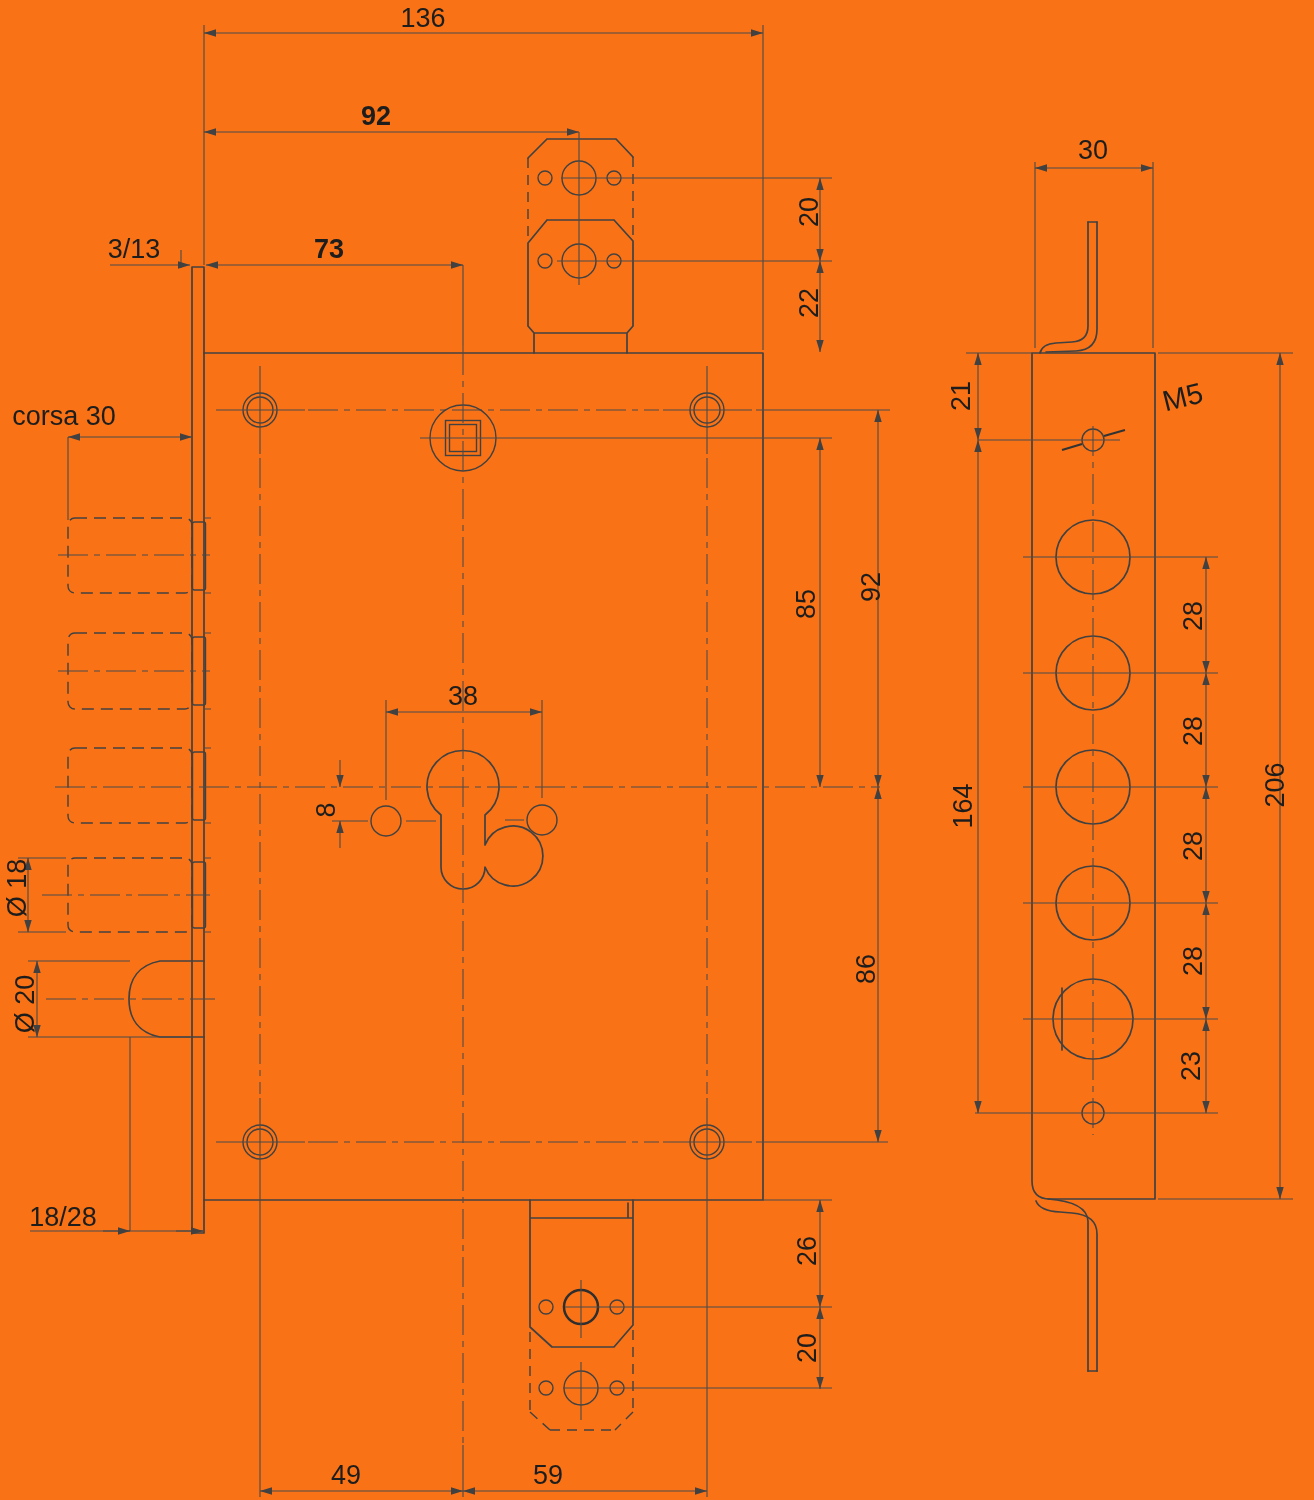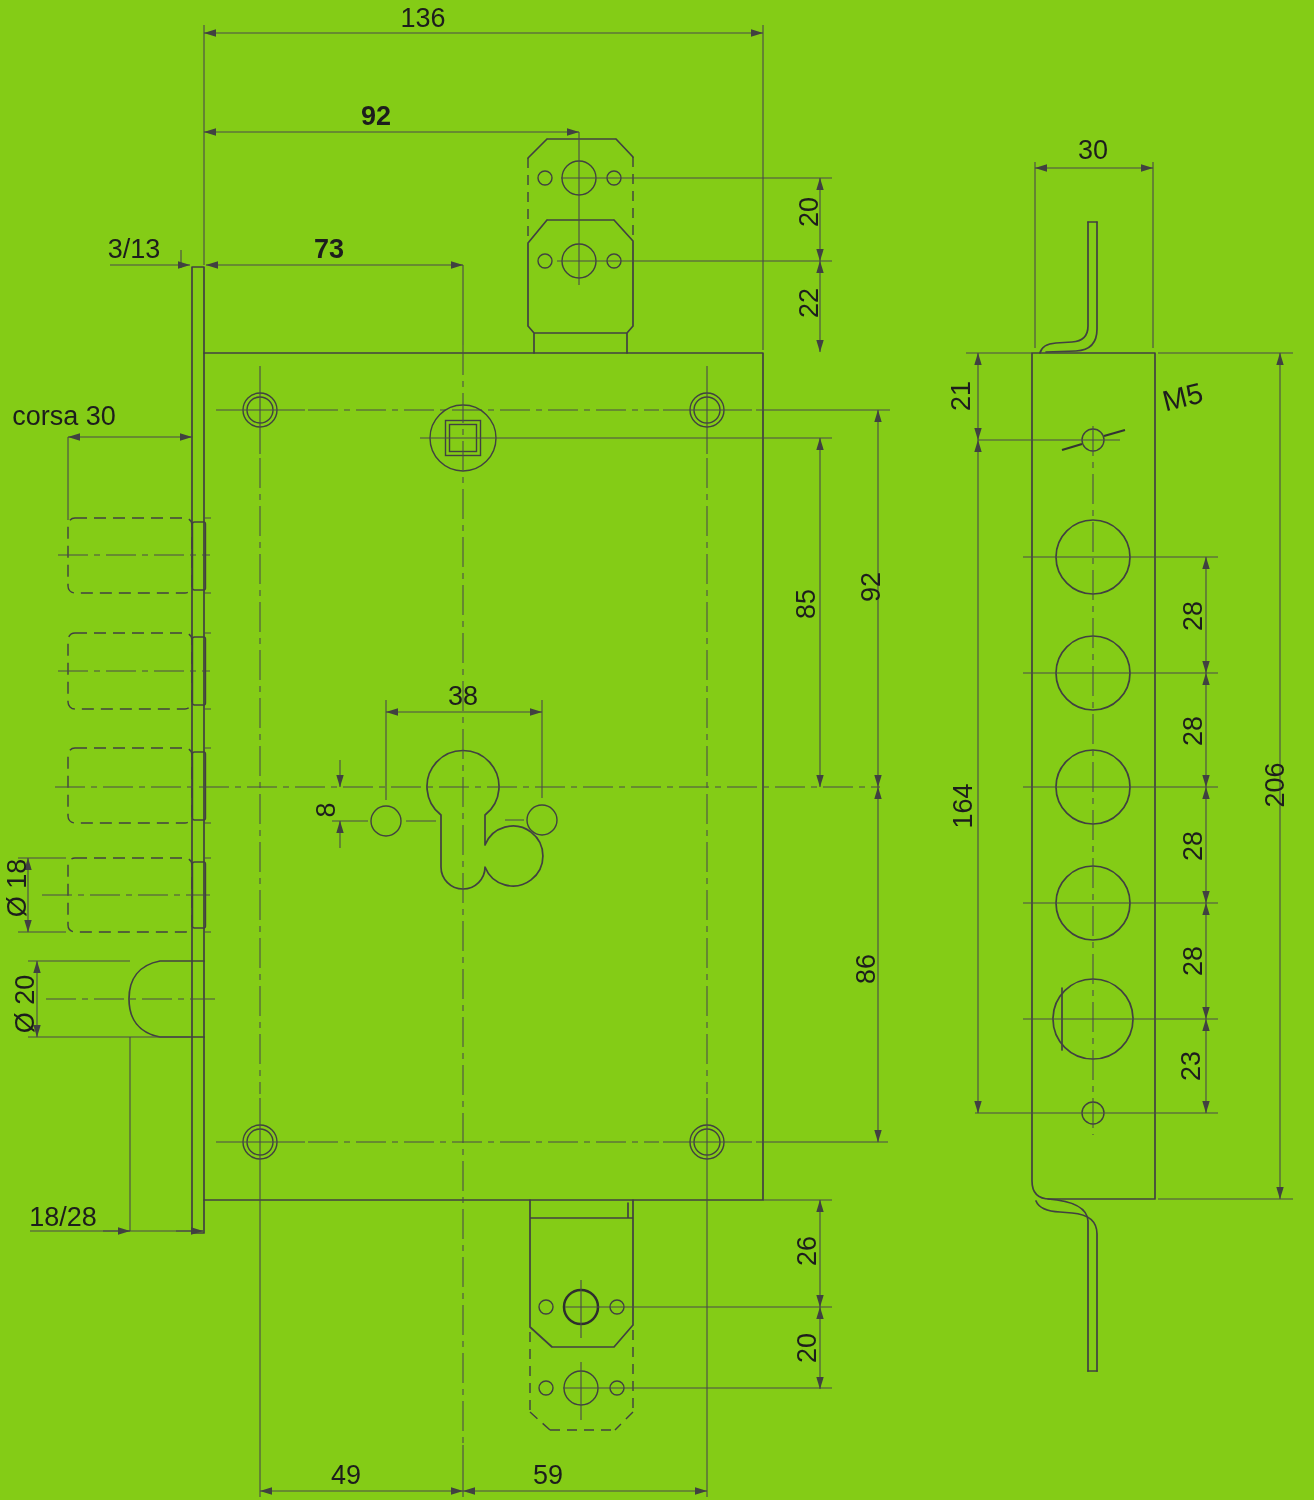--- a/index.html
+++ b/index.html
@@ -1,16 +1,16 @@
 <!DOCTYPE html>
 <html><head>
 <meta charset="utf-8">
 <style>
   html,body{margin:0;padding:0;background:#ffffff;}
-  .stage{width:1314px;height:1500px;background:#84cc16;position:relative;font-family:"Liberation Sans",sans-serif;}
+  .stage{width:1314px;height:1500px;background:#f97316;position:relative;font-family:"Liberation Sans",sans-serif;}
   svg{display:block;}
   .o  {fill:none;stroke:#414141;stroke-width:1.7;stroke-linecap:round;stroke-linejoin:round;}
   .om {fill:none;stroke:#414141;stroke-width:1.4;}
   .o2 {fill:none;stroke:#2e2e2e;stroke-width:2.5;}
   .t  {fill:none;stroke:#4a4a4a;stroke-width:1.1;}
   .dash{fill:none;stroke:#414141;stroke-width:1.4;stroke-dasharray:12 7;}
   .dash2{fill:none;stroke:#414141;stroke-width:1.4;stroke-dasharray:10 7;}
   .cl {fill:none;stroke:#4a4a4a;stroke-width:1.05;stroke-dasharray:30 6 6 6;}
   .dim{fill:none;stroke:#4a4a4a;stroke-width:1.1;}
   .thick{fill:none;stroke:#333;stroke-width:2.3;}

